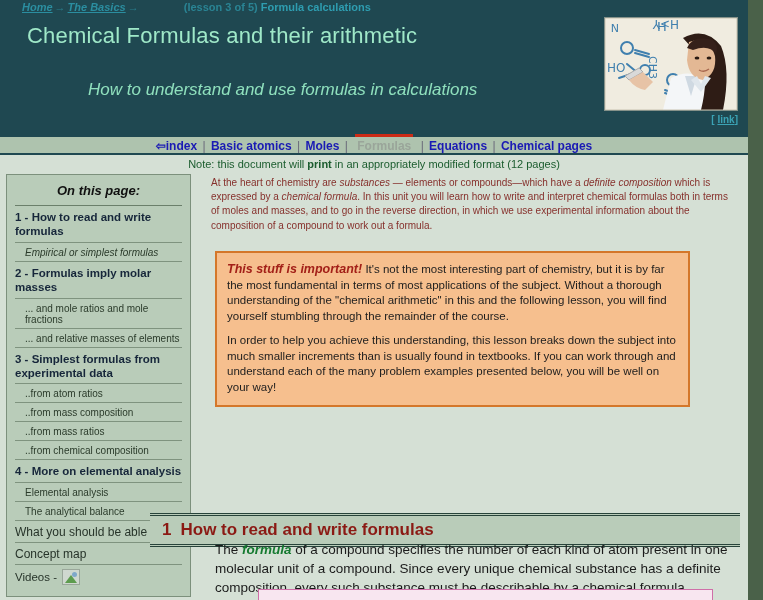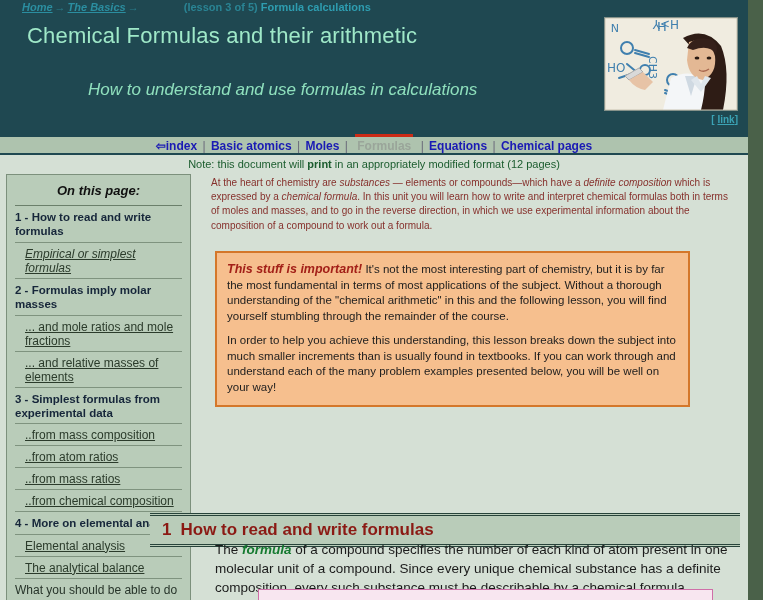--- a/index.html
+++ b/index.html
@@ -80,21 +80,21 @@
     padding:6px 8px 8px;
   }
   .toc-title {
     text-align:center; font-weight:bold; font-style:italic;
     font-size:13px; color:#111; margin:2px 0 7px;
   }
   .toc-row { border-top:1px solid #7f937f; padding:4px 0 3px; }
   .toc-row.first { border-top:1px solid #6b7f6b; }
   .lv1 { font-size:11.5px; font-weight:bold; color:#16263a; line-height:1.25; }
   .lv1 .num { font-weight:bold; }
-  .lv2 { font-size:12px; color:#2b3b2b; padding-left:10px; font-style:italic;text-decoration:underline; }
+  .lv2 { font-size:10px; color:#2b3b2b; padding-left:10px; font-style:italic; }
   .lv2.plain { font-style:normal; }
   .lv1b { font-size:12px; color:#27342a; font-weight:normal; }
   .videos { font-size:11.5px; color:#27342a; display:flex; align-items:center; gap:5px; }
   .imgph {
     display:inline-block; width:18px; height:16px;
     background:#cfd8cf; border:1px solid #9aa79a; position:relative;
   }
   .imgph::after{
     content:""; position:absolute; left:2px; bottom:1px;
     border-left:6px solid transparent; border-right:6px solid transparent;
@@ -240,24 +240,24 @@
           <div class="lv2 plain">... and mole ratios and mole fractions</div>
         </div>
       <div class="toc-row">
           <div class="lv2 plain">... and relative masses of elements</div>
         </div>
 
       <div class="toc-row">
           <div class="lv1"><span class="num">3 - </span><span>Simplest formulas from experimental data</span></div>
         </div>
       <div class="toc-row">
+          <div class="lv2 plain">..from atom ratios</div>
+        </div>
+      <div class="toc-row">
           <div class="lv2 plain">..from mass composition</div>
-        </div>
-      <div class="toc-row">
-          <div class="lv2 plain">..from atom ratios</div>
         </div>
       <div class="toc-row">
           <div class="lv2 plain">..from mass ratios</div>
         </div>
       <div class="toc-row">
           <div class="lv2 plain">..from chemical composition</div>
         </div>
 
       <div class="toc-row">
           <div class="lv1"><span class="num">4 - </span><span>More on elemental analysis</span></div>

